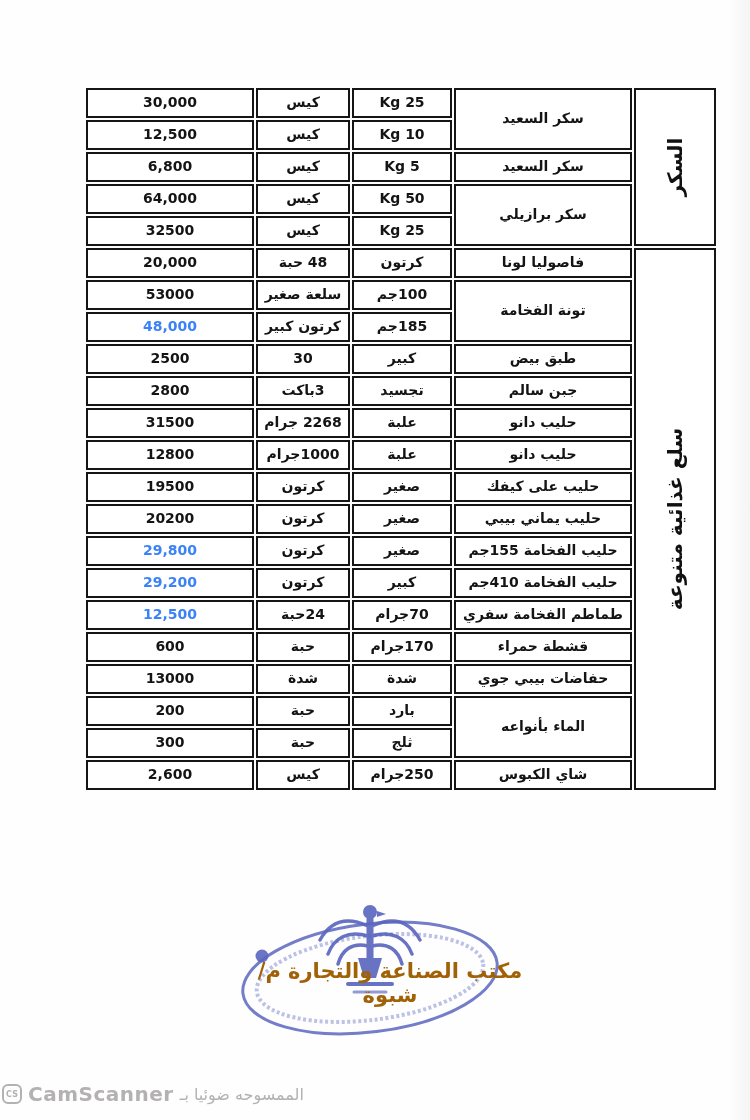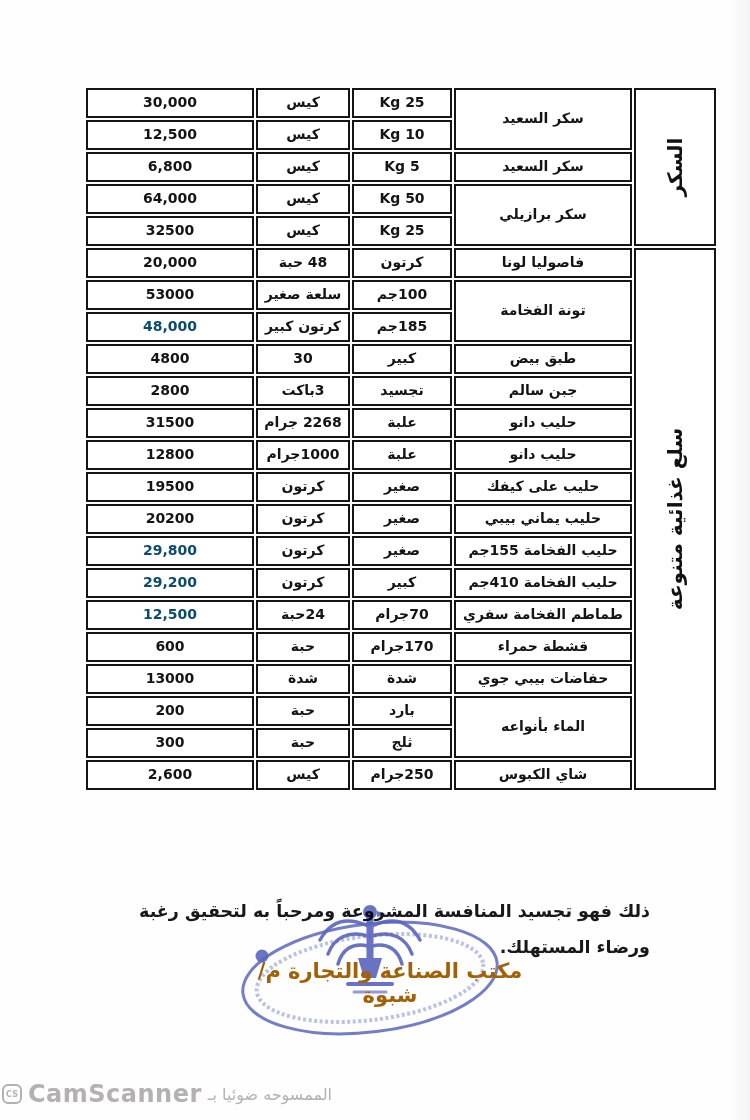--- a/index.html
+++ b/index.html
@@ -13,21 +13,21 @@
     border-collapse:separate;border-spacing:2px;
     table-layout:fixed;width:634px;background:transparent;
   }
   table.price-table td{
     border:2.3px solid #151515;height:30px;padding:0 3px;
     text-align:center;vertical-align:middle;font-weight:bold;
     direction:rtl;background:#fff;box-sizing:border-box;
     font-size:14px;line-height:1.1;
   }
   td.price{font-size:15px;direction:ltr;}
-  td.price.red{color:#0c4a6e;}
+  td.price.red{color:#3b82f6;}
   td.product{font-size:14.5px;}
   td.category{background:#f2f2ef;position:relative;}
   .vert{
     position:absolute;top:50%;left:50%;
     transform:translate(-50%,-50%) rotate(-90deg);
     white-space:nowrap;font-size:20px;font-weight:bold;color:#111;
   }
   
   .note{
     position:absolute;top:893px;right:100px;width:550px;
@@ -48,21 +48,21 @@
   
   .watermark{
     position:absolute;left:2px;top:1081px;height:26px;
     display:flex;align-items:center;gap:6px;color:#b3b1b1;direction:ltr;
   }
   .cs-box{
     width:16px;height:16px;border:2px solid #b3b1b1;border-radius:6px;
     font-size:8px;font-weight:bold;display:flex;align-items:center;justify-content:center;
     color:#b3b1b1;
   }
-  .cs-brand{font-size:24px;font-weight:bold;letter-spacing:.5px;}
+  .cs-brand{font-size:20px;font-weight:bold;letter-spacing:.5px;}
   .cs-ar{font-size:16px;direction:rtl;}
   
   .edge-shade{position:absolute;right:0;top:0;width:22px;height:100%;
     background:linear-gradient(to right,rgba(0,0,0,0),rgba(0,0,0,0.04));}
 </style>
 </head>
 <body>
 
 <div class="page">
 
@@ -120,21 +120,21 @@
           <td class="ar">سلعة صغير</td>
           <td class="ar">100جم</td>
           <td class="product" rowspan="2">تونة الفخامة</td>
         </tr>
         <tr>
           <td class="price red">48,000</td>
           <td class="ar">كرتون كبير</td>
           <td class="ar">185جم</td>
         </tr>
         <tr>
-          <td class="price">4800</td>
+          <td class="price">2500</td>
           <td class="ar">30</td>
           <td class="ar">كبير</td>
           <td class="product" rowspan="1">طبق بيض</td>
         </tr>
         <tr>
           <td class="price">2800</td>
           <td class="ar">3باكت</td>
           <td class="ar">تجسيد</td>
           <td class="product" rowspan="1">جبن سالم</td>
         </tr>
@@ -206,21 +206,20 @@
         <tr>
           <td class="price">2,600</td>
           <td class="ar">كيس</td>
           <td class="ar">250جرام</td>
           <td class="product" rowspan="1">شاي الكبوس</td>
         </tr>
       </tbody>
   </table>
 
   <div class="note">
-    <div>ذلك فهو تجسيد المنافسة المشروعة ومرحباً به لتحقيق رغبة ورضاء المستهلك.</div>
   </div>
 
   <svg class="stamp" viewBox="0 0 280 156" xmlns="http://www.w3.org/2000/svg">
     <g transform="rotate(-7 140 92)" stroke="#4c59bb" fill="none">
       <ellipse cx="140" cy="92" rx="128" ry="54" stroke-width="3" opacity="0.85"></ellipse>
       <ellipse cx="140" cy="92" rx="114" ry="42" stroke-width="4" opacity="0.4" stroke-dasharray="3 2.5"></ellipse>
     </g>
     <circle cx="32" cy="70" r="6.5" fill="#4c59bb" opacity="0.9"></circle>
     <g stroke="#4c59bb" fill="none" stroke-width="3.5" stroke-linecap="round" opacity="0.92">
       <circle cx="140" cy="26" r="7" fill="#4c59bb" stroke="none"></circle>

